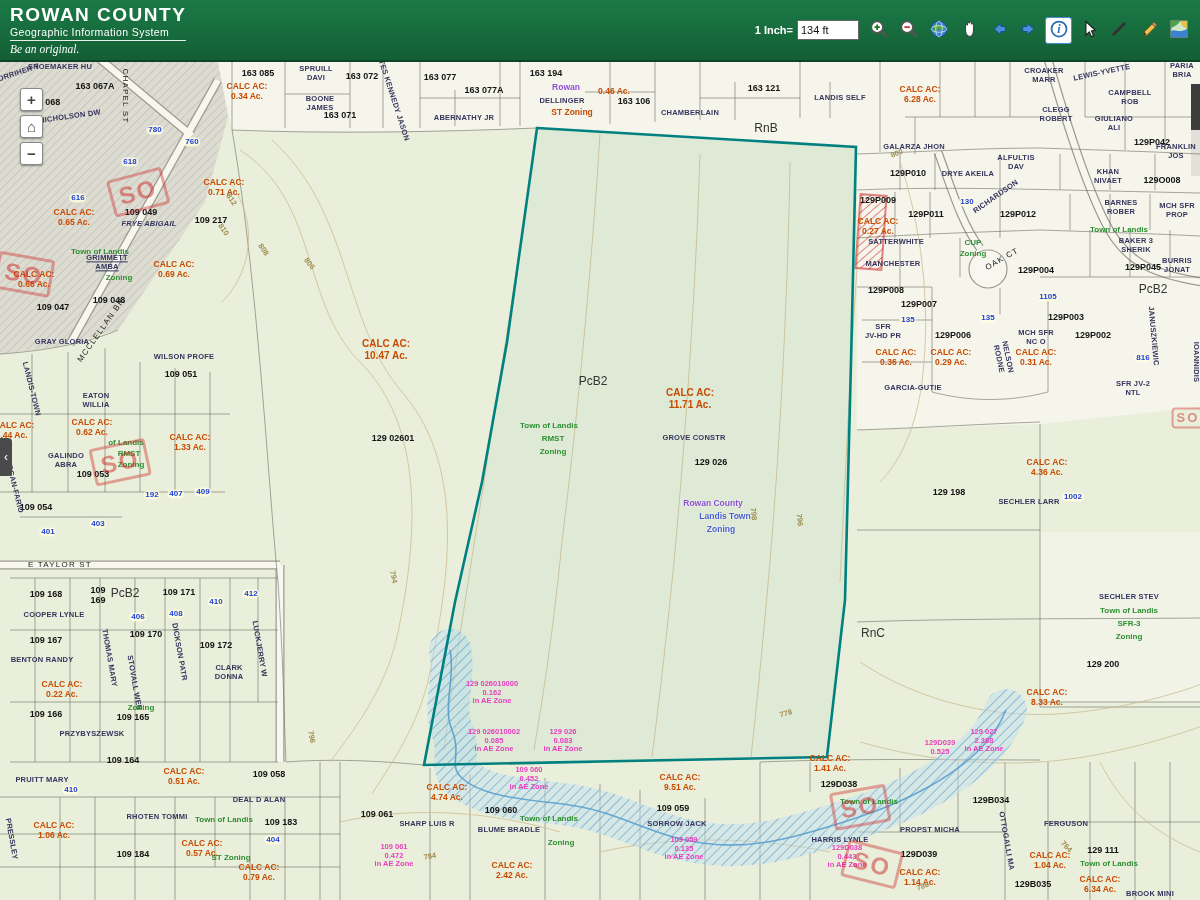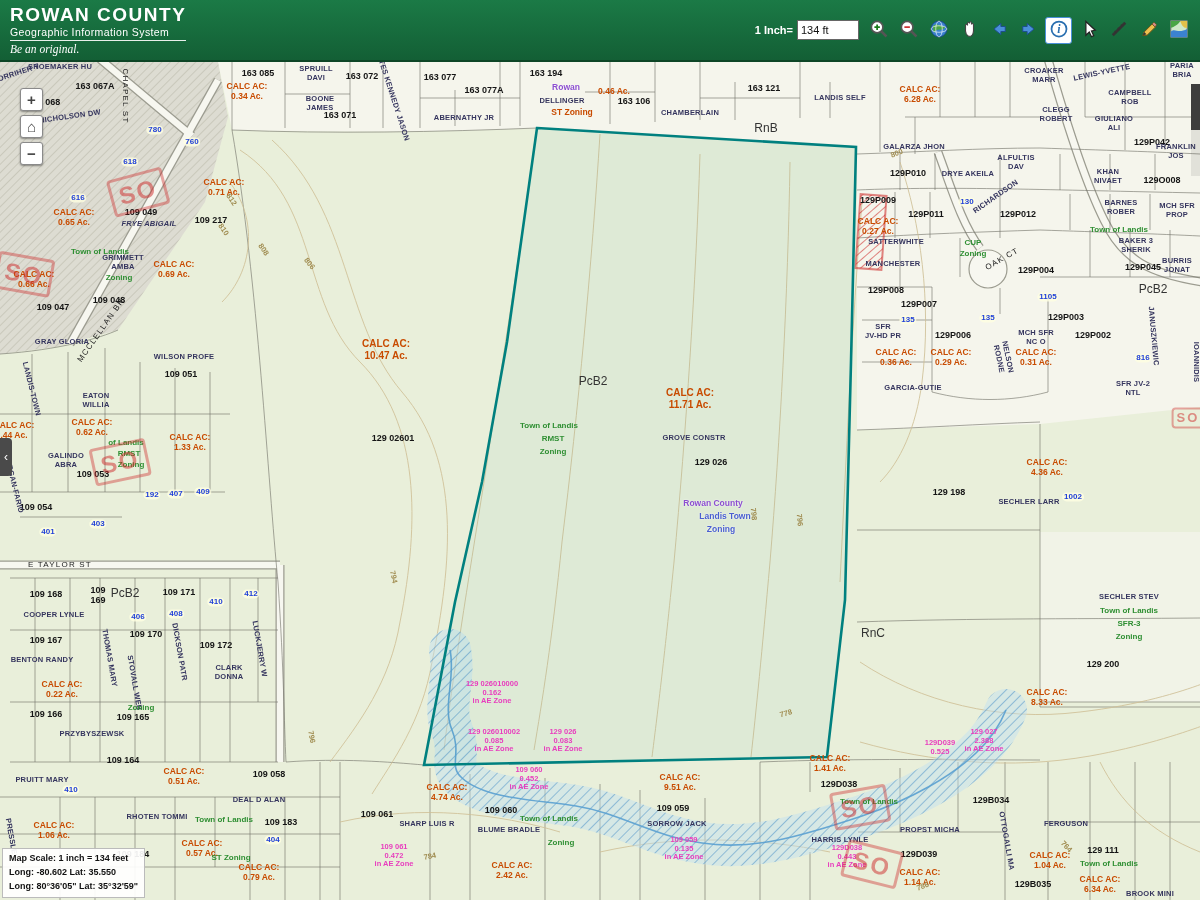--- a/index.html
+++ b/index.html
@@ -305,21 +305,21 @@
       <div class="lbl addr" style="left: 155px; top: 68px; transform: translate(-50%, -50%) rotate(0deg);">780</div>
       <div class="lbl addr" style="left: 192px; top: 80px; transform: translate(-50%, -50%) rotate(0deg);">760</div>
       <div class="lbl addr" style="left: 78px; top: 136px; transform: translate(-50%, -50%) rotate(0deg);">616</div>
       <div class="lbl calc" style="left: 74px; top: 156px; transform: translate(-50%, -50%) rotate(0deg);">CALC AC:
 0.65 Ac.</div>
       <div class="lbl pid" style="left: 141px; top: 150px; transform: translate(-50%, -50%) rotate(0deg);">109 049</div>
       <div class="lbl pid" style="left: 211px; top: 158px; transform: translate(-50%, -50%) rotate(0deg);">109 217</div>
       <div class="lbl calc" style="left: 224px; top: 126px; transform: translate(-50%, -50%) rotate(0deg);">CALC AC:
 0.71 Ac.</div>
       <div class="lbl own" style="left: 149px; top: 162px; transform: translate(-50%, -50%) rotate(0deg); font-style: italic;">FRYE ABIGAIL</div>
-      <div class="lbl own" style="left: 123px; top: 201px; transform: translate(-50%, -50%) rotate(0deg);">GRIMMETT
+      <div class="lbl own" style="left: 107px; top: 201px; transform: translate(-50%, -50%) rotate(0deg); text-decoration: underline;">GRIMMETT
 AMBA</div>
       <div class="lbl zone" style="left: 100px; top: 190px; transform: translate(-50%, -50%) rotate(0deg);">Town of Landis</div>
       <div class="lbl zone" style="left: 119px; top: 216px; transform: translate(-50%, -50%) rotate(0deg);">Zoning</div>
       <div class="lbl calc" style="left: 174px; top: 208px; transform: translate(-50%, -50%) rotate(0deg);">CALC AC:
 0.69 Ac.</div>
       <div class="lbl calc" style="left: 34px; top: 218px; transform: translate(-50%, -50%) rotate(0deg);">CALC AC:
 0.66 Ac.</div>
       <div class="lbl pid" style="left: 53px; top: 245px; transform: translate(-50%, -50%) rotate(0deg);">109 047</div>
       <div class="lbl pid" style="left: 109px; top: 238px; transform: translate(-50%, -50%) rotate(0deg);">109 048</div>
       <div class="lbl own" style="left: 62px; top: 280px; transform: translate(-50%, -50%) rotate(0deg);">GRAY GLORIA</div>
@@ -508,18 +508,13 @@
     <button class="navbtn">⌂</button>
     <button class="navbtn">−</button>
   </div>
 
   <div id="collapse">‹</div>
 
   <div id="vscroll">
     <div id="vthumb"></div>
   </div>
 
-  <div id="scalebox">
-    <div>Map Scale: 1 inch = 134 feet</div>
-    <div>Long: -80.602 Lat: 35.550</div>
-    <div>Long: 80°36'05" Lat: 35°32'59"</div>
-  </div>
 </div>
 
 </body></html>

